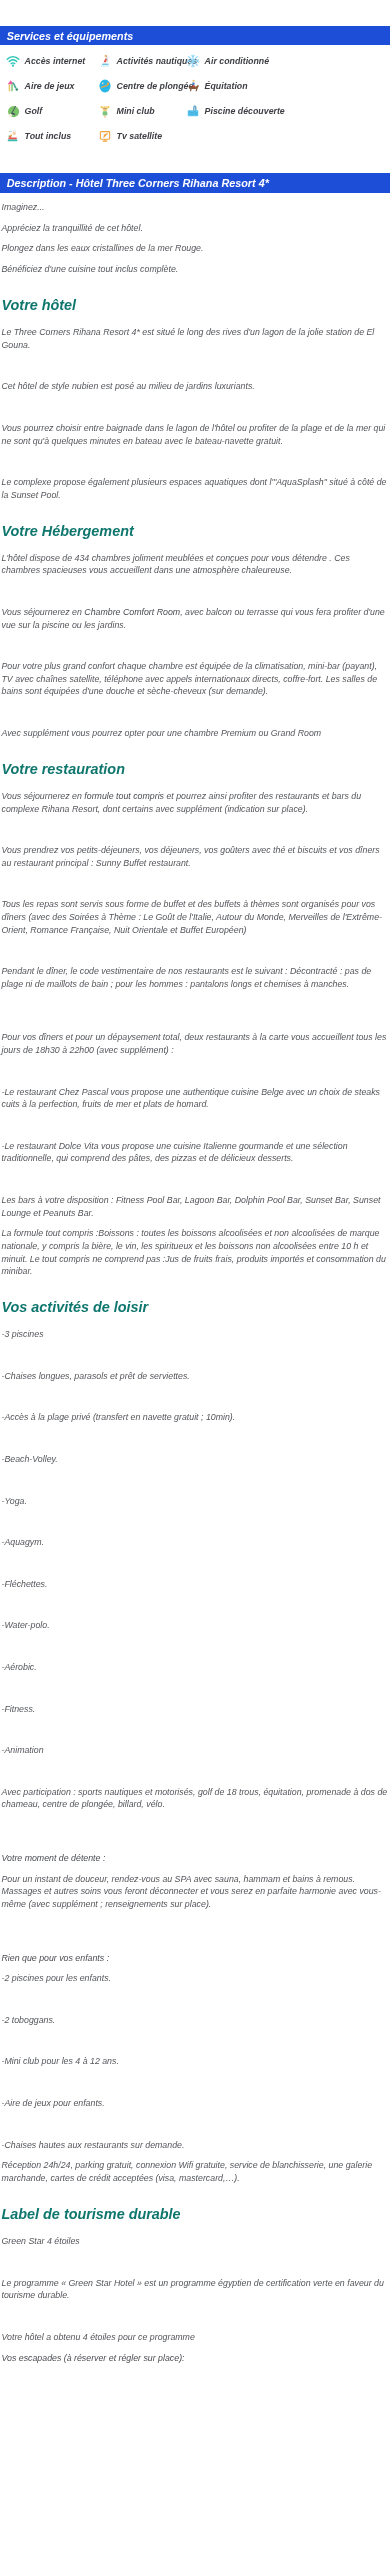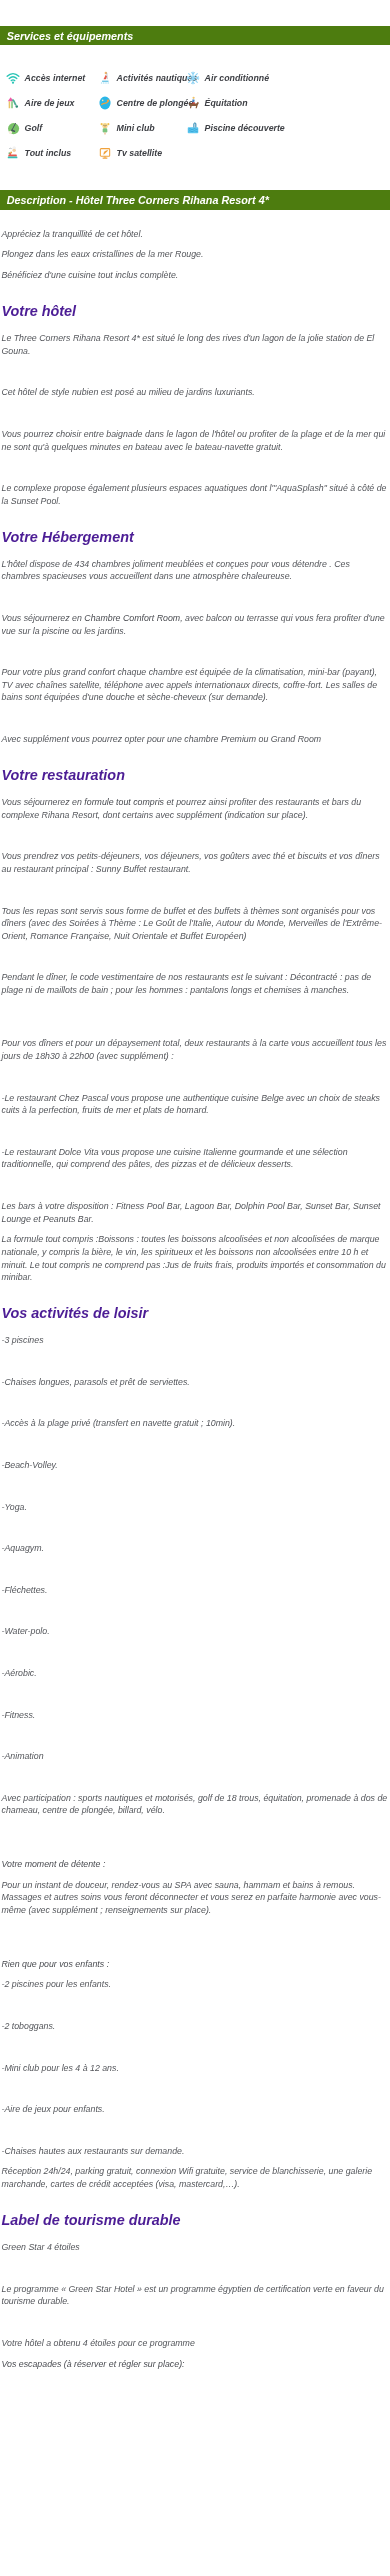--- a/index.html
+++ b/index.html
@@ -5,43 +5,43 @@
   html,body{margin:0;padding:0;background:#ffffff;}
   body{
     width:391px;
     box-sizing:border-box;
     padding:26px 1.5px 67px 1.5px;
     font-family:"Liberation Sans",sans-serif;
     font-style:italic;
     color:#54565b;
   }
   .bar{
-    background:#4d7c0f;
+    background:#1d4ed8;
     color:#ffffff;
     font-weight:bold;
     font-style:italic;
     font-size:10.8px;
     line-height:12px;
     padding:3.6px 0 3.6px 6.7px;
-    margin:28px -1.5px 18px -1.5px;
+    margin:28px -1.5px 1px -1.5px;
   }
   .bar.first{margin-top:0;}
   #amenities{
     display:grid;
     grid-template-columns:92px 88px 1fr;
     row-gap:10.8px;
     padding:7.2px 0 2.1px 4.1px;
     text-align:center;
   }
   .amenity{display:flex;align-items:center;gap:4.6px;}
   .amenity .icon{width:14.4px;height:14.4px;flex:0 0 14.4px;display:inline-flex;align-items:center;justify-content:center;}
   .amenity .lbl{font-weight:bold;color:#3d3f44;font-size:8.8px;white-space:nowrap;}
   #content p{margin:8.2px 0;font-size:8.8px;line-height:12.6px;}
   #content h2{
-    color:#4c1d95;
+    color:#0f766e;
     font-size:14.4px;
     font-weight:bold;
     font-style:italic;
     margin:21.6px 0 12.4px 0;
     line-height:16.5px;
   }
   .b{font-weight:normal;color:#494b50;}
   .gap-lg{margin-top:29px !important;}
   .gap-xl{margin-top:41px !important;}
 </style>
@@ -181,20 +181,21 @@
             <rect x="4" y="4.5" width="16" height="13" rx="1.4" fill="#ffffff" stroke="#f0a23c" stroke-width="1.8"></rect>
             <path d="M9.5 15.5 a6.2 6.2 0 0 1 7.5 -7.5 z" fill="#f0a23c"></path>
             <path d="M14 9.5 l3 -3" stroke="#f0a23c" stroke-width="1.4"></path>
             <path d="M12 17.5 v2.3 M8 20.8 h8" stroke="#f0a23c" stroke-width="1.8"></path>
           </svg>
         </span>
         <span class="lbl">Tv satellite</span>
       </div>
     </div>
     <div class="bar">Description - Hôtel Three Corners Rihana Resort 4*</div>
+    <p>Imaginez...</p>
     <p>Appréciez la tranquillité de cet hôtel.</p>
     <p>Plongez dans les eaux cristallines de la mer Rouge.</p>
     <p>Bénéficiez d'une cuisine tout inclus complète.</p>
     <h2>Votre hôtel</h2>
     <p>Le Three Corners Rihana Resort 4* est situé le long des rives d'un lagon de la jolie station de El Gouna.</p>
     <p class="gap-lg">Cet hôtel de style nubien est posé au milieu de jardins luxuriants.</p>
     <p class="gap-lg">Vous pourrez choisir entre baignade dans le lagon de l'hôtel ou profiter de la plage et de la mer qui ne sont qu'à quelques minutes en bateau avec le bateau-navette gratuit.</p>
     <p class="gap-lg">Le complexe propose également plusieurs espaces aquatiques dont l'"AquaSplash" situé à côté de la Sunset Pool.</p>
     <h2>Votre Hébergement</h2>
     <p>L'hôtel  dispose de 434 chambres joliment meublées et conçues  pour vous détendre . Ces chambres spacieuses vous accueillent dans une atmosphère chaleureuse.</p>

